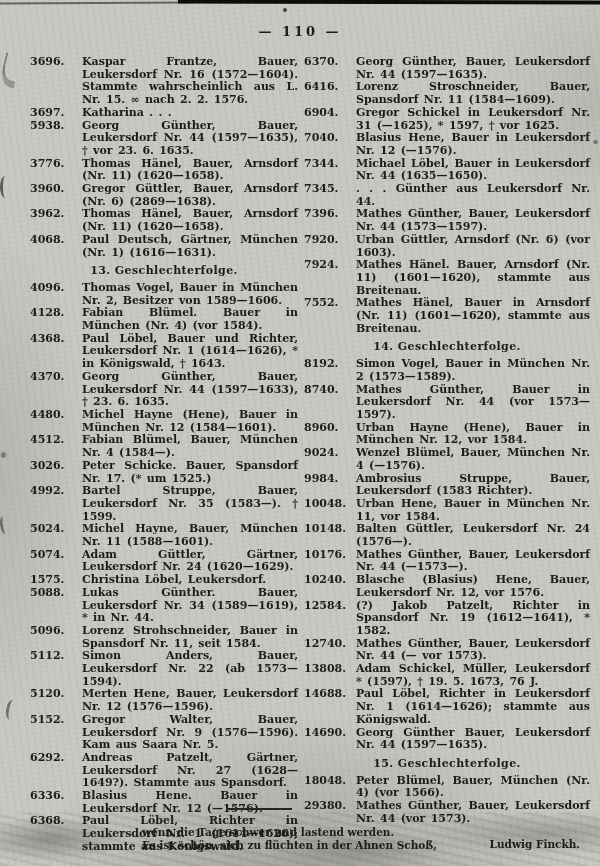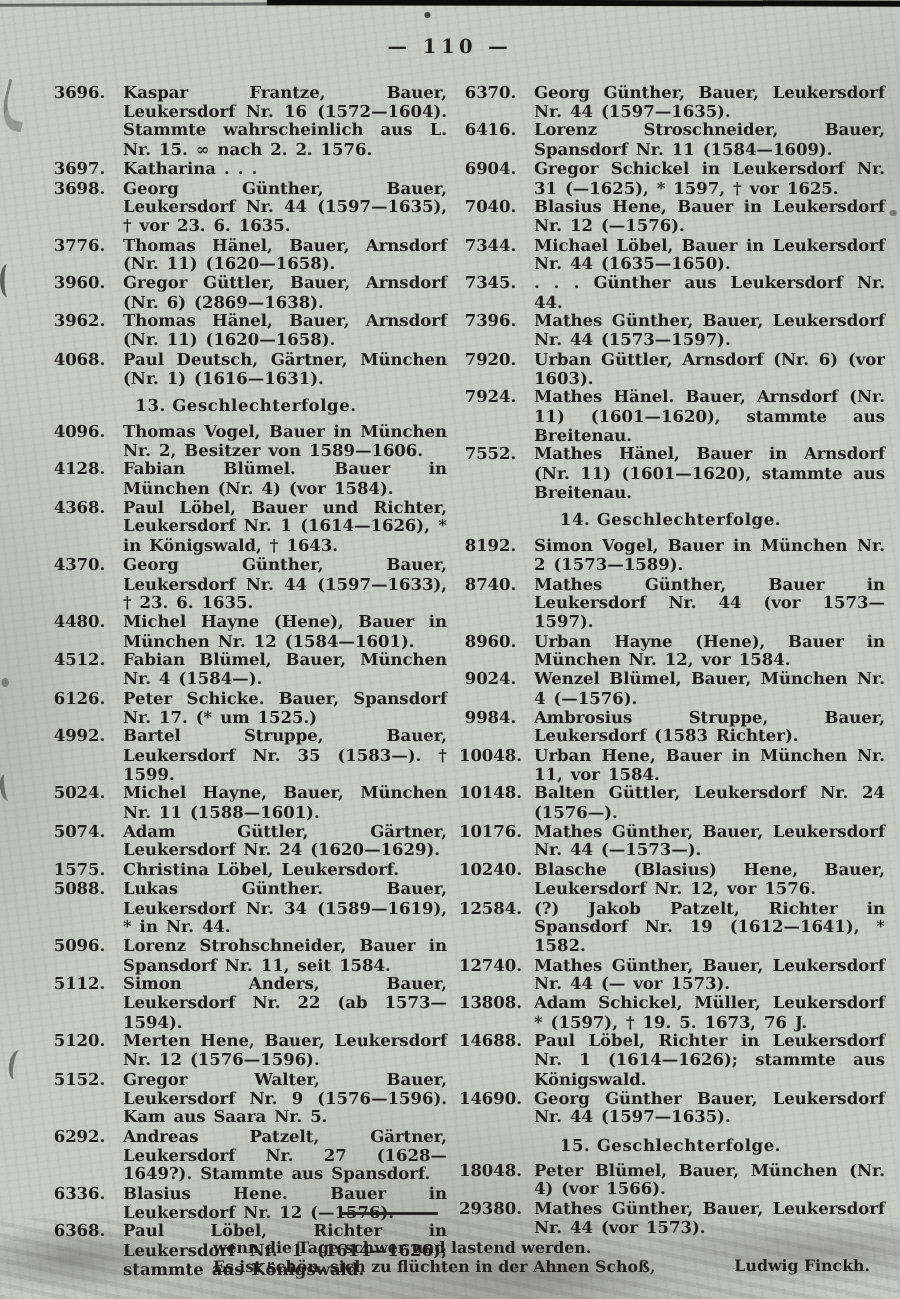--- a/index.html
+++ b/index.html
@@ -41,21 +41,21 @@
   .page-number{
     position:absolute;top:24px;left:0;width:100%;
     text-align:center;font-size:13px;font-weight:700;letter-spacing:3px;
   }
 
   .col{position:absolute;top:56px;font-size:11px;line-height:12.7px;font-weight:700;}
   .col-left{left:30px;width:268px;}
   .col-right{left:304px;width:286px;}
 
   .entry{display:flex;align-items:flex-start;}
-  .entry .num{flex:0 0 46px;text-align:center;padding-right:6px;white-space:nowrap;}
+  .entry .num{flex:0 0 46px;text-align:left;padding-right:6px;white-space:nowrap;}
   .entry .txt{flex:1 1 auto;text-align:justify;word-spacing:1.5px;}
 
   .sect-heading{
     text-align:center;font-size:11px;letter-spacing:.4px;
     margin:6px 0 4px;font-weight:700;
   }
 
   .mid-rule{position:absolute;top:808px;left:226px;width:66px;height:2px;background:#262523;}
 
   .footer{
@@ -87,21 +87,21 @@
   <div class="col col-left">
       <div class="entry">
         <span class="num">3696.</span>
         <span class="txt">Kaspar Frantze, Bauer, Leukersdorf Nr. 16 (1572—1604). Stammte wahrscheinlich aus L. Nr. 15.  ∞ nach 2. 2. 1576.</span>
       </div>
       <div class="entry">
         <span class="num">3697.</span>
         <span class="txt">Katharina . . .</span>
       </div>
       <div class="entry">
-        <span class="num">3698.</span>
+        <span class="num">5938.</span>
         <span class="txt">Georg Günther, Bauer, Leukersdorf Nr. 44 (1597—1635), † vor 23. 6. 1635.</span>
       </div>
       <div class="entry">
         <span class="num">3776.</span>
         <span class="txt">Thomas Hänel, Bauer, Arnsdorf (Nr. 11) (1620—1658).</span>
       </div>
       <div class="entry">
         <span class="num">3960.</span>
         <span class="txt">Gregor Güttler, Bauer, Arnsdorf (Nr. 6) (2869—1638).</span>
       </div>
@@ -132,21 +132,21 @@
       </div>
       <div class="entry">
         <span class="num">4480.</span>
         <span class="txt">Michel Hayne (Hene), Bauer in München Nr. 12 (1584—1601).</span>
       </div>
       <div class="entry">
         <span class="num">4512.</span>
         <span class="txt">Fabian Blümel, Bauer, München Nr. 4 (1584—).</span>
       </div>
       <div class="entry">
-        <span class="num">6126.</span>
+        <span class="num">3026.</span>
         <span class="txt">Peter Schicke. Bauer, Spansdorf Nr. 17. (* um 1525.)</span>
       </div>
       <div class="entry">
         <span class="num">4992.</span>
         <span class="txt">Bartel Struppe, Bauer, Leukersdorf Nr. 35 (1583—). † 1599.</span>
       </div>
       <div class="entry">
         <span class="num">5024.</span>
         <span class="txt">Michel Hayne, Bauer, München Nr. 11 (1588—1601).</span>
       </div>

